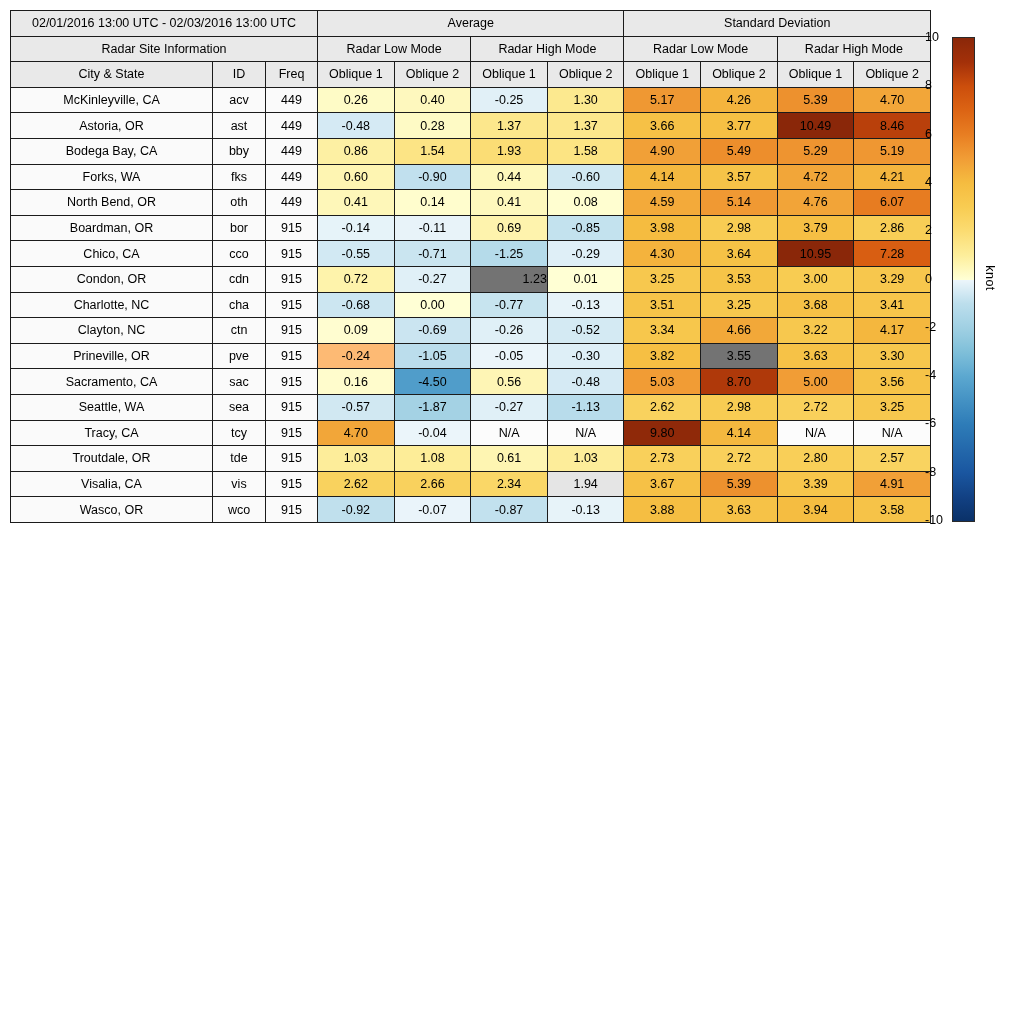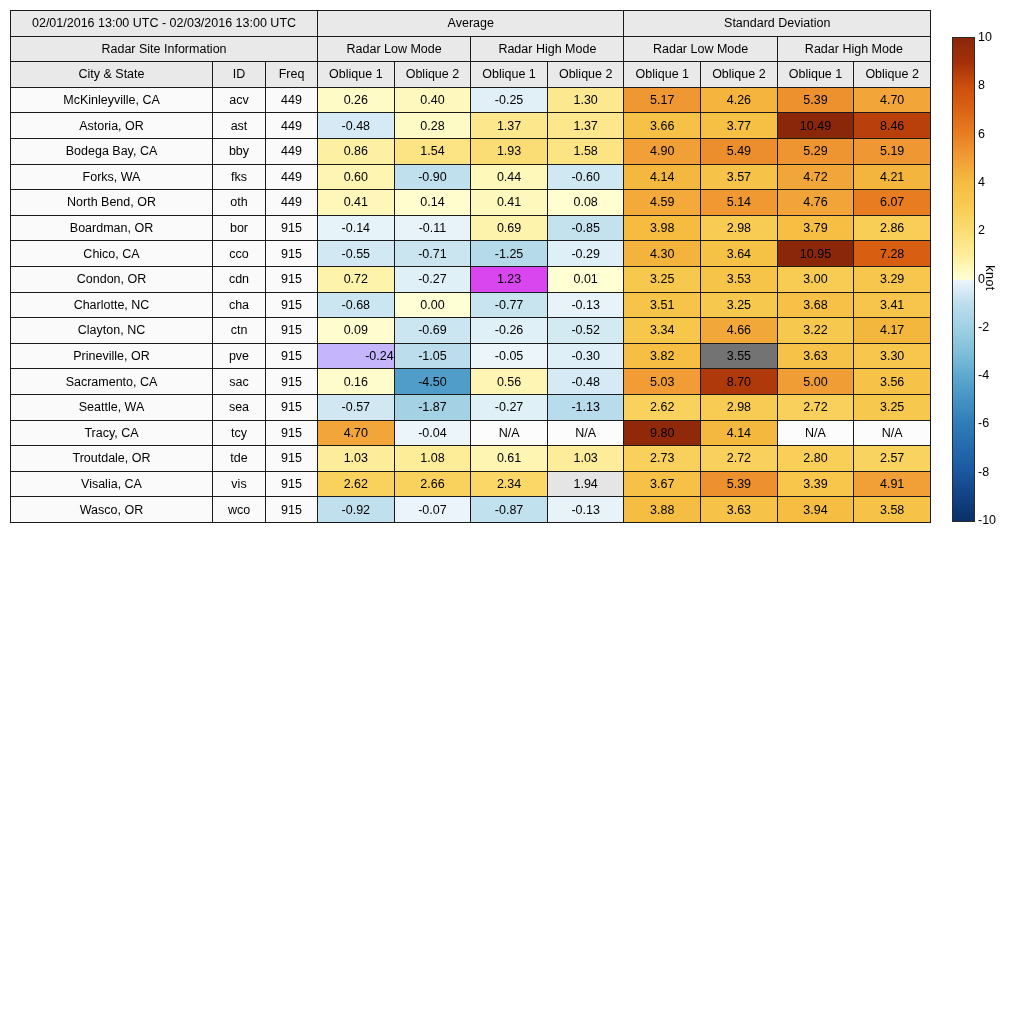--- a/index.html
+++ b/index.html
@@ -6,21 +6,21 @@
     font-family:"Liberation Sans", sans-serif;color:#000;}
   #stage{position:relative;width:1024px;height:1024px;}
   table.stats{position:absolute;left:10px;top:10px;width:921px;border-collapse:collapse;
     table-layout:fixed;font-size:12.5px;}
   table.stats td, table.stats th{border:1px solid #1b1b1b;text-align:center;vertical-align:middle;
     height:24.6px;padding:0;font-weight:normal;overflow:hidden;white-space:nowrap;}
   .hdr{background:#e9e9e9;}
   .sitecell{background:#fafafa;}
   
   #colorbar{position:absolute;left:952px;top:37px;width:21px;height:483px;border:1px solid #2a2a2a;}
-  #cbticks{position:absolute;left:978px;top:37px;width:40px;height:483px;}
+  #cbticks{position:absolute;left:925px;top:37px;width:40px;height:483px;}
   .cbtick{position:absolute;left:0;transform:translateY(-50%);font-size:12.5px;}
   #cbunit{position:absolute;left:977px;top:278px;transform:translateY(-50%) rotate(90deg);
     font-size:12.5px;letter-spacing:0.5px;}
 </style>
 </head>
 <body>
 
 <div id="stage">
 
   <table class="stats">
@@ -155,21 +155,21 @@
           <td style="background: rgb(246, 194, 70);">3.64</td>
           <td style="background: rgb(138, 39, 9);">10.95</td>
           <td style="background: rgb(216, 94, 18);">7.28</td>
         </tr>
         <tr>
           <td class="sitecell">Condon, OR</td>
           <td class="sitecell">cdn</td>
           <td class="sitecell">915</td>
           <td style="background: rgb(254, 243, 171);">0.72</td>
           <td style="background: rgb(224, 240, 247);">-0.27</td>
-          <td style="background: #d946ef;">1.23</td>
+          <td style="background: #737373; text-align: right;">1.23</td>
           <td style="background: rgb(255, 255, 212);">0.01</td>
           <td style="background: rgb(247, 200, 78);">3.25</td>
           <td style="background: rgb(246, 196, 72);">3.53</td>
           <td style="background: rgb(248, 204, 82);">3.00</td>
           <td style="background: rgb(247, 199, 77);">3.29</td>
         </tr>
         <tr>
           <td class="sitecell">Charlotte, NC</td>
           <td class="sitecell">cha</td>
           <td class="sitecell">915</td>
@@ -192,21 +192,21 @@
           <td style="background: rgb(212, 234, 243);">-0.52</td>
           <td style="background: rgb(247, 199, 76);">3.34</td>
           <td style="background: rgb(242, 168, 57);">4.66</td>
           <td style="background: rgb(247, 200, 78);">3.22</td>
           <td style="background: rgb(244, 183, 62);">4.17</td>
         </tr>
         <tr>
           <td class="sitecell">Prineville, OR</td>
           <td class="sitecell">pve</td>
           <td class="sitecell">915</td>
-          <td style="background: #c4b5fd; text-align: right;">-0.24</td>
+          <td style="background: #fdba74;">-0.24</td>
           <td style="background: rgb(187, 221, 236);">-1.05</td>
           <td style="background: rgb(235, 245, 250);">-0.05</td>
           <td style="background: rgb(222, 239, 247);">-0.30</td>
           <td style="background: rgb(246, 191, 67);">3.82</td>
           <td style="background: #737373;">3.55</td>
           <td style="background: rgb(246, 194, 71);">3.63</td>
           <td style="background: rgb(247, 199, 77);">3.30</td>
         </tr>
         <tr>
           <td class="sitecell">Sacramento, CA</td>

